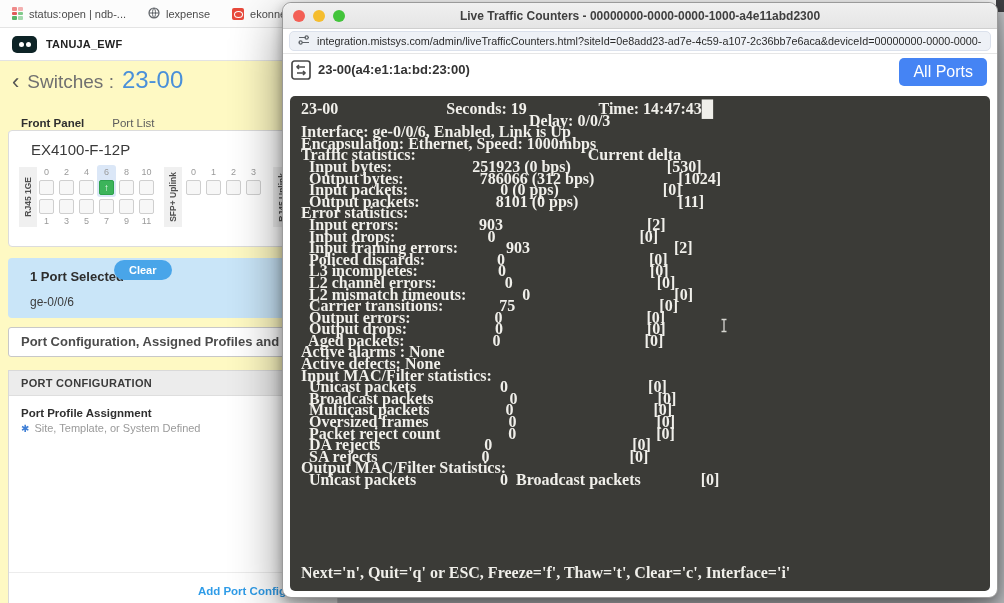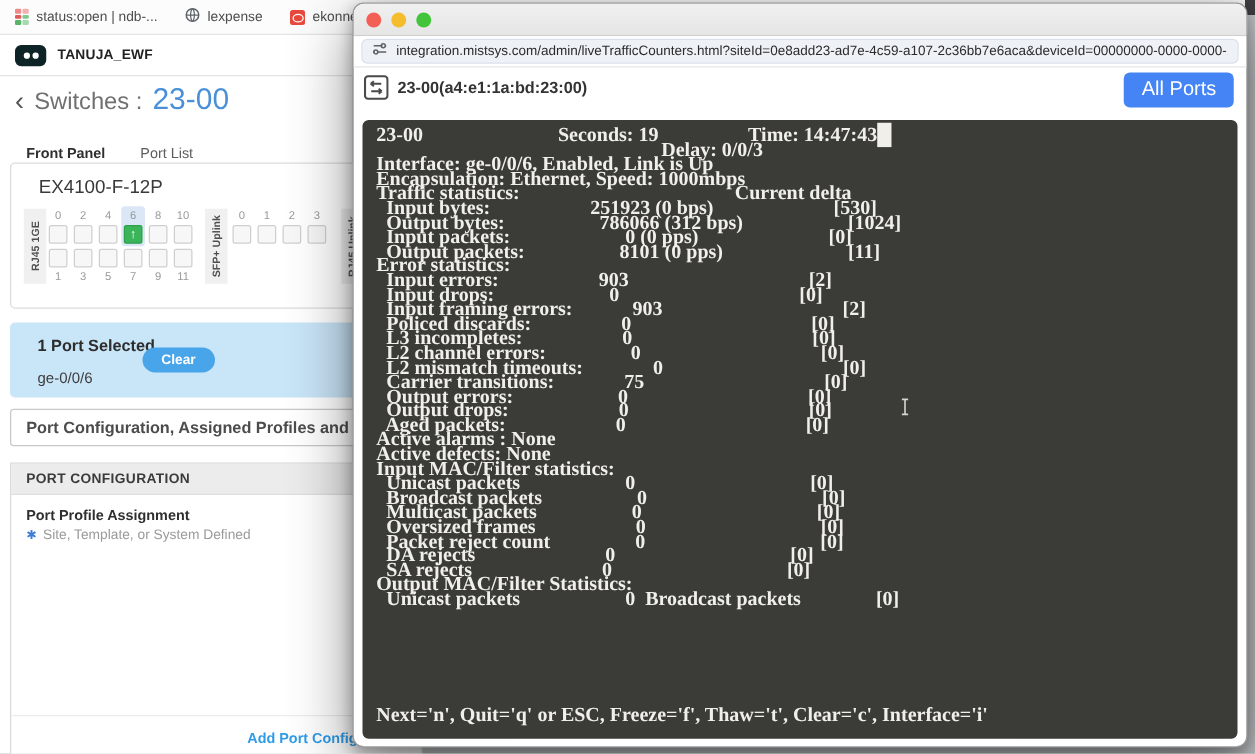--- a/index.html
+++ b/index.html
@@ -1,21 +1,21 @@
 <!DOCTYPE html>
 <html><head>
 <meta charset="utf-8">
 <style>
   * { box-sizing: border-box; margin: 0; padding: 0; }
   html,body { width:1004px; height:603px; }
   .screen { position:relative; width:1004px; height:603px; background:#c6c8cb;
             font-family:"Liberation Sans",sans-serif; overflow:hidden; }
 
   
-  .page { position:absolute; left:0; top:0; width:282px; height:603px; background:#ffffff; }
+  .page { position:absolute; left:0; top:0; width:282px; height:603px; background:#fef9c3; }
 
   .bookmarks-bar { position:absolute; left:0; top:0; width:1004px; height:28px; background:#fcfcfc;
                    border-bottom:1px solid #e4e4e4; display:flex; align-items:center; gap:22px; padding:0 12px; }
   .bm { display:flex; align-items:center; gap:6px; font-size:11px; color:#4c4c4c; white-space:nowrap; }
   .fav { width:12px; height:12px; border-radius:2px; flex:0 0 auto; }
   .fav-grid { display:grid; grid-template-columns:5px 5px; grid-template-rows:3.5px 3.5px 3.5px; gap:1px; width:auto; height:auto; }
   .fav-grid i { border-radius:1px; }
   .fav-grid i:nth-child(1){background:#ef8a8a;} .fav-grid i:nth-child(2){background:#f3b0b0;}
   .fav-grid i:nth-child(3){background:#e05a5a;} .fav-grid i:nth-child(4){background:#7fc98a;}
   .fav-grid i:nth-child(5){background:#59b368;} .fav-grid i:nth-child(6){background:#a5d9ae;}
@@ -55,21 +55,21 @@
   .cell { width:15px; height:15px; background:#f7f7f7; border:1px solid #cfcfcf; border-radius:2px; }
   .cell + .cell { margin-top:4px; }
   .cell.on { background:#3cb45a; border-color:#2da04c; color:#fff; font-size:10px; font-weight:bold;
              display:flex; align-items:center; justify-content:center; line-height:1; }
   .sel-hl { position:absolute; left:58px; top:-2px; width:19px; height:32px; background:#dbe7f7; border-radius:3px; z-index:0; }
   .pcol, .pstrip { position:relative; z-index:1; }
   .gap10 { width:10px; } .gap12 { width:12px; }
 
   .sel-banner { position:absolute; left:8px; top:258px; width:330px; height:60px; background:#c9e5f8; border-radius:4px; }
   .sel-title { position:absolute; left:22px; top:11px; font-size:13px; font-weight:bold; color:#2d2d2d; }
-  .clear-btn { position:absolute; left:106px; top:20px; background:#49a5e9; color:#fff; font-size:11px;
+  .clear-btn { position:absolute; left:106px; top:2px; background:#49a5e9; color:#fff; font-size:11px;
                font-weight:bold; padding:4px 15px; border-radius:13px; border:none; }
   .sel-port { position:absolute; left:22px; top:37px; font-size:12px; color:#3c3c3c; }
 
   .accordion { position:absolute; left:8px; top:327px; width:330px; height:30px; background:#fff;
                border:1px solid #c8c8c8; border-radius:3px; font-size:13px; font-weight:600; color:#4c4c4c;
                line-height:28px; padding-left:12px; white-space:nowrap; overflow:hidden; }
 
   .pc-card { position:absolute; left:8px; top:370px; width:330px; height:240px; background:#fff; border:1px solid #d9d9d9; }
   .pc-header { height:25px; background:#ececec; border-bottom:1px solid #dedede; font-size:11px; font-weight:bold;
                color:#3a3a3a; letter-spacing:.3px; padding:6px 0 0 12px; }
@@ -272,20 +272,21 @@
   <div class="bg-right"></div>
   <div class="bg-corner"></div>
 
   <div class="popup">
     <div class="titlebar">
       <div class="lights">
         <span class="dot r"></span>
         <span class="dot y"></span>
         <span class="dot g"></span>
       </div>
+      <span class="win-title">Live Traffic Counters - 00000000-0000-0000-1000-a4e11abd2300</span>
     </div>
 
     <div class="urlbar">
       <div class="urlfield">
         <span>
           <svg width="12" height="12" viewBox="0 0 12 12">
               <path d="M1 3.5h7M10 3.5h1M1 8.5h1M4 8.5h7" stroke="#5f6368" stroke-width="1.2" fill="none"></path>
               <circle cx="8.6" cy="3.5" r="1.6" fill="none" stroke="#5f6368" stroke-width="1.2"></circle>
               <circle cx="2.6" cy="8.5" r="1.6" fill="none" stroke="#5f6368" stroke-width="1.2"></circle>
             </svg>

